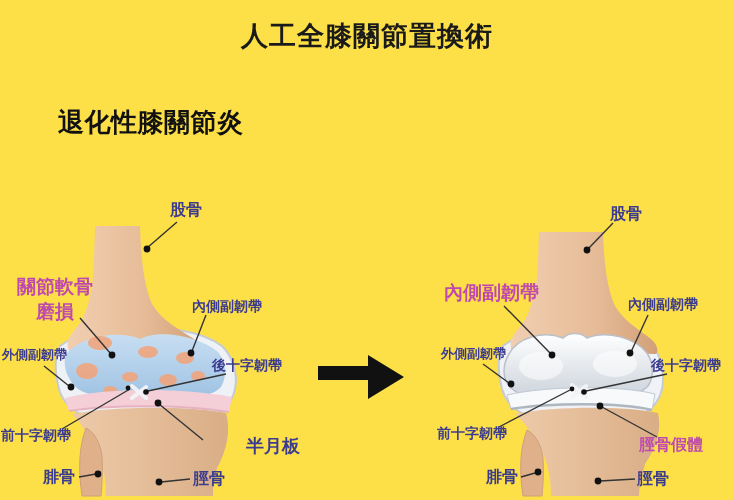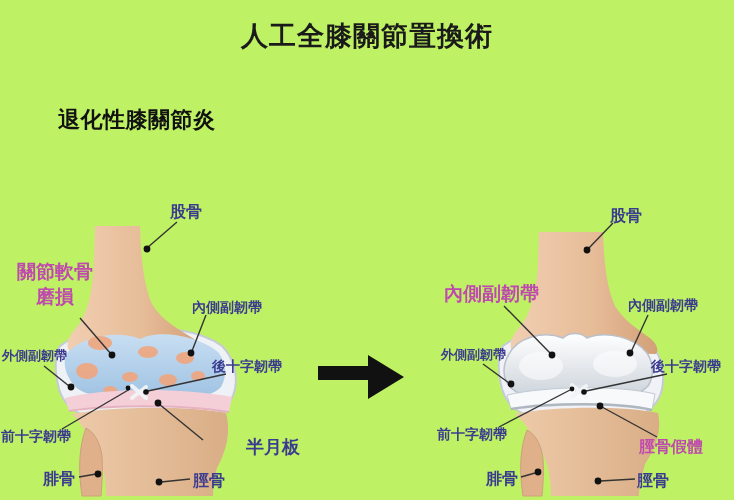--- a/index.html
+++ b/index.html
@@ -1,25 +1,25 @@
 <!DOCTYPE html>
 <html><head>
 <meta charset="utf-8">
 <style>
   html,body{margin:0;padding:0;background:#fff;}
   #canvas{
-    position:relative;width:734px;height:500px;background:#bef264;overflow:hidden;
-    font-family:Liberation Serif, serif;
+    position:relative;width:734px;height:500px;background:#fde047;overflow:hidden;
+    font-family:Liberation Mono, monospace;
   }
   .title{
     position:absolute;left:0;top:18px;width:734px;text-align:center;
     font-size:27px;font-weight:bold;color:#1a1a1a;letter-spacing:1px;
   }
   .subtitle{
-    position:absolute;font-size:22px;font-weight:bold;color:#111;letter-spacing:0.5px;
+    position:absolute;font-size:26px;font-weight:bold;color:#111;letter-spacing:0.5px;
   }
   .subtitle.left{left:58px;top:105px;}
   .subtitle.right{left:478px;top:107px;}
   .lbl{
     position:absolute;font-weight:bold;color:#3c3c8f;white-space:nowrap;line-height:1.1;
   }
   .lbl.pink{color:#bf49ae;}
   .lbl.multi{white-space:pre-line;text-align:center;line-height:1.3;}
   svg{position:absolute;display:block;}
   #overlay{left:0;top:0;}
@@ -146,21 +146,21 @@
         <circle cx="511" cy="384" r="3.4"></circle>
       <circle cx="584" cy="392" r="2.8"></circle>
         <circle cx="572" cy="389" r="2.4"></circle>
       <circle cx="600" cy="406" r="3.4"></circle>
         <circle cx="538" cy="472" r="3.4"></circle>
       <circle cx="598" cy="481" r="3.4"></circle>
     </g>
   </svg>
 
   <div class="lbl" style="left:170px;top:203px;font-size:16px;">股骨</div>
-  <div class="lbl pink multi" style="left:8px;top:260px;width:94px;font-size:19px;">關節軟骨
+  <div class="lbl pink multi" style="left:8px;top:276px;width:94px;font-size:19px;">關節軟骨
 磨損</div>
   <div class="lbl" style="left:192px;top:300px;font-size:14px;">內側副韌帶</div>
   <div class="lbl" style="left:2px;top:349px;font-size:13px;">外側副韌帶</div>
   <div class="lbl" style="left:212px;top:359px;font-size:14px;">後十字韌帶</div>
   <div class="lbl" style="left:1px;top:429px;font-size:14px;">前十字韌帶</div>
   <div class="lbl" style="left:202px;top:438px;font-size:18px;margin-left:44px;">半月板</div>
   <div class="lbl" style="left:43px;top:470px;font-size:16px;">腓骨</div>
   <div class="lbl" style="left:193px;top:472px;font-size:16px;">脛骨</div>
 
   <div class="lbl" style="left:610px;top:207px;font-size:16px;">股骨</div>

